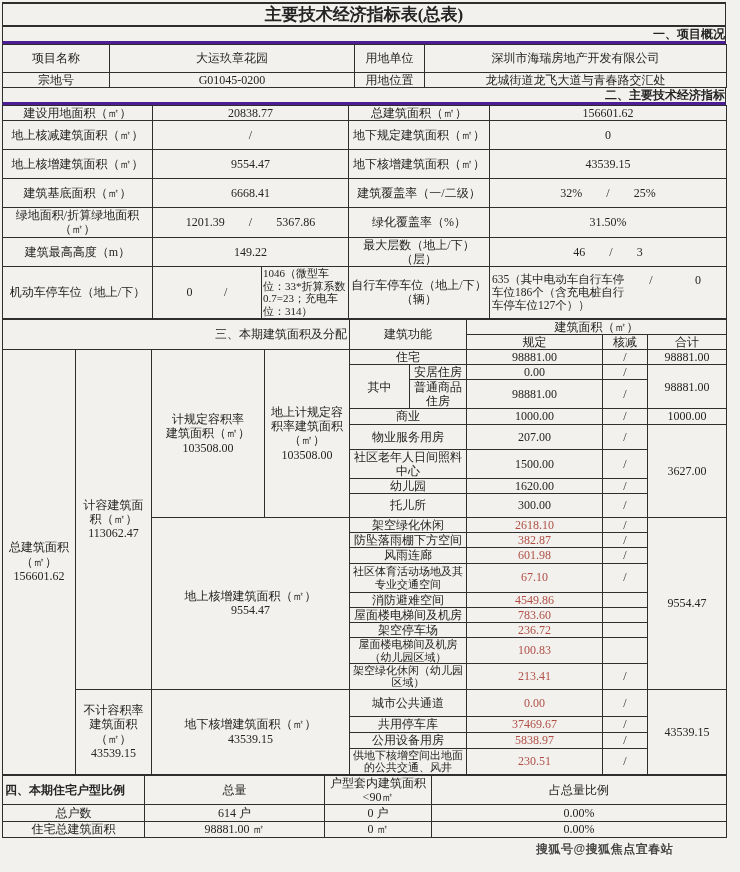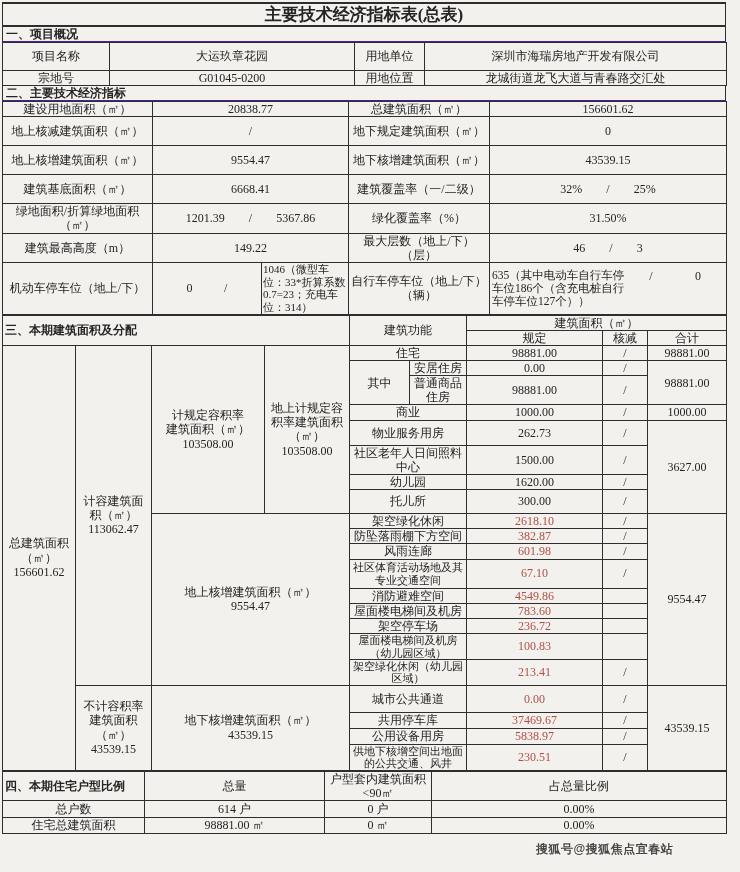--- a/index.html
+++ b/index.html
@@ -8,22 +8,22 @@
     background:#f2f1ed;
     font-family:"Liberation Serif","DejaVu Serif",serif;
     color:#242424;
   }
   .page{position:absolute;top:2px;left:2px;width:724px;}
   .title-box{
     border:1px solid #2e2e2e;border-top-width:2px;border-bottom-width:2px;
     height:21px;line-height:21px;text-align:center;font-weight:bold;font-size:17px;
   }
   .sec-heading{
-    border-left:1px solid #2e2e2e;border-right:1px solid #2e2e2e;border-bottom:1px solid #4c1d95;
-    height:14px;line-height:14px;font-weight:bold;font-size:12px;padding-left:3px;
+    border-left:1px solid #2e2e2e;border-right:1px solid #2e2e2e;border-bottom:3px solid #4c1d95;
+    height:14px;line-height:14px;font-weight:bold;font-size:12px;padding-left:3px;text-align:right;
   }
   table{border-collapse:collapse;table-layout:fixed;width:724px;border:1px solid #2e2e2e;}
   td{
     border:1px solid #2e2e2e;font-size:12px;text-align:center;vertical-align:middle;
     padding:0 2px;line-height:1.18;overflow:hidden;
   }
   .red{color:#b04f47;}
   .sm{font-size:11px;line-height:1.12;}
   .flexval{display:flex;align-items:center;justify-content:space-evenly;}
   .bike{display:flex;align-items:flex-start;}
@@ -145,21 +145,21 @@
         <col style="width:113px">
         <col style="width:85px">
       <col style="width:60px">
         <col style="width:57px">
         <col style="width:136px">
         <col style="width:45px">
         <col style="width:79px">
     </colgroup>
     <tbody>
         <tr style="height:13px">
-      <td colspan="4" rowspan="2" style="text-align:left;font-weight:bold;border-left:none">三、本期建筑面积及分配</td>
+      <td colspan="4" rowspan="2" style="text-align:right;font-weight:normal;border-left:none">三、本期建筑面积及分配</td>
       <td colspan="2" rowspan="2">建筑功能</td>
       <td colspan="3">建筑面积（㎡）</td>
     </tr>
     <tr style="height:13px">
       <td>规定</td>
       <td>核减</td>
       <td>合计</td>
     </tr>
 
     <tr style="height:15px">
@@ -198,21 +198,21 @@
       <td>/</td>
     </tr>
     <tr style="height:14px">
       <td colspan="2">商业</td>
       <td>1000.00</td>
       <td>/</td>
       <td>1000.00</td>
     </tr>
     <tr style="height:25px">
       <td colspan="2">物业服务用房</td>
-      <td>262.73</td>
+      <td>207.00</td>
       <td>/</td>
       <td rowspan="4">3627.00</td>
     </tr>
     <tr style="height:29px">
       <td colspan="2">社区老年人日间照料中心</td>
       <td>1500.00</td>
       <td>/</td>
     </tr>
     <tr style="height:15px">
       <td colspan="2">幼儿园</td>

